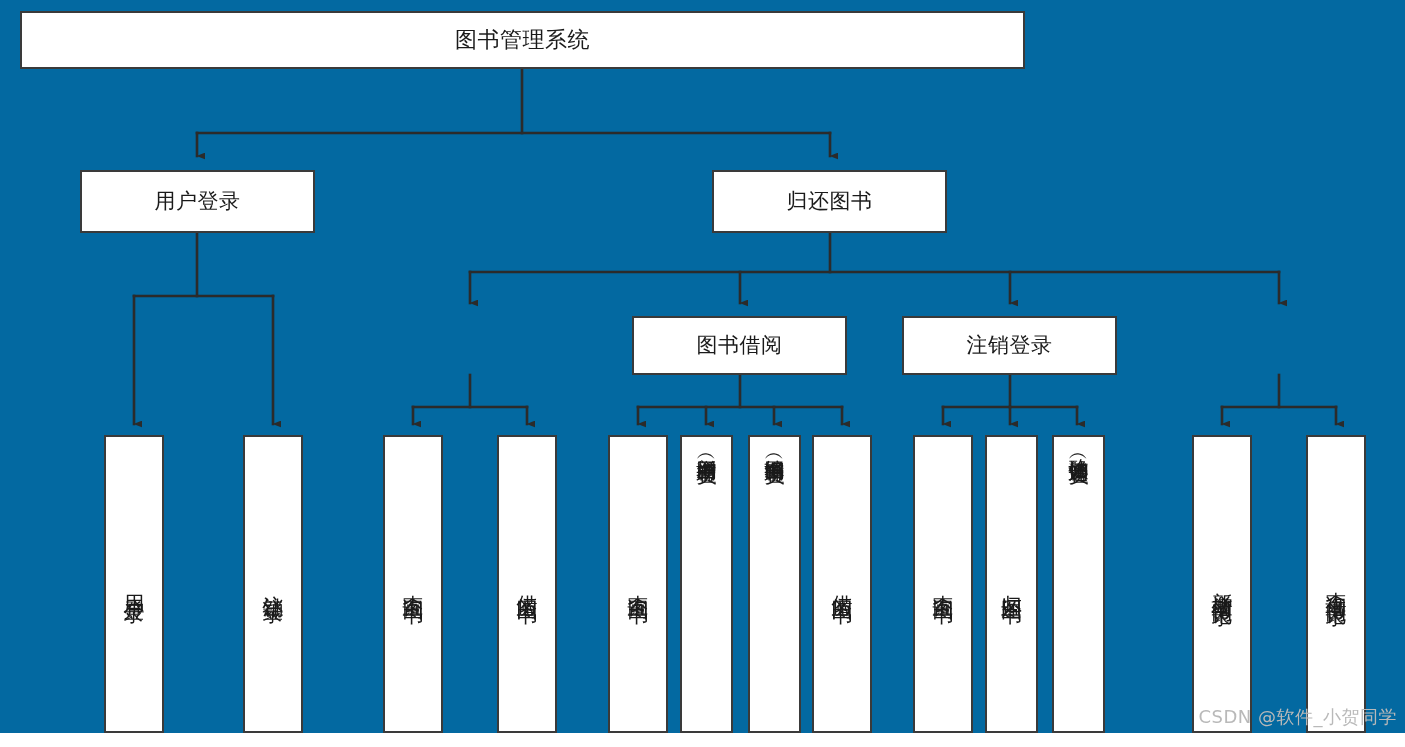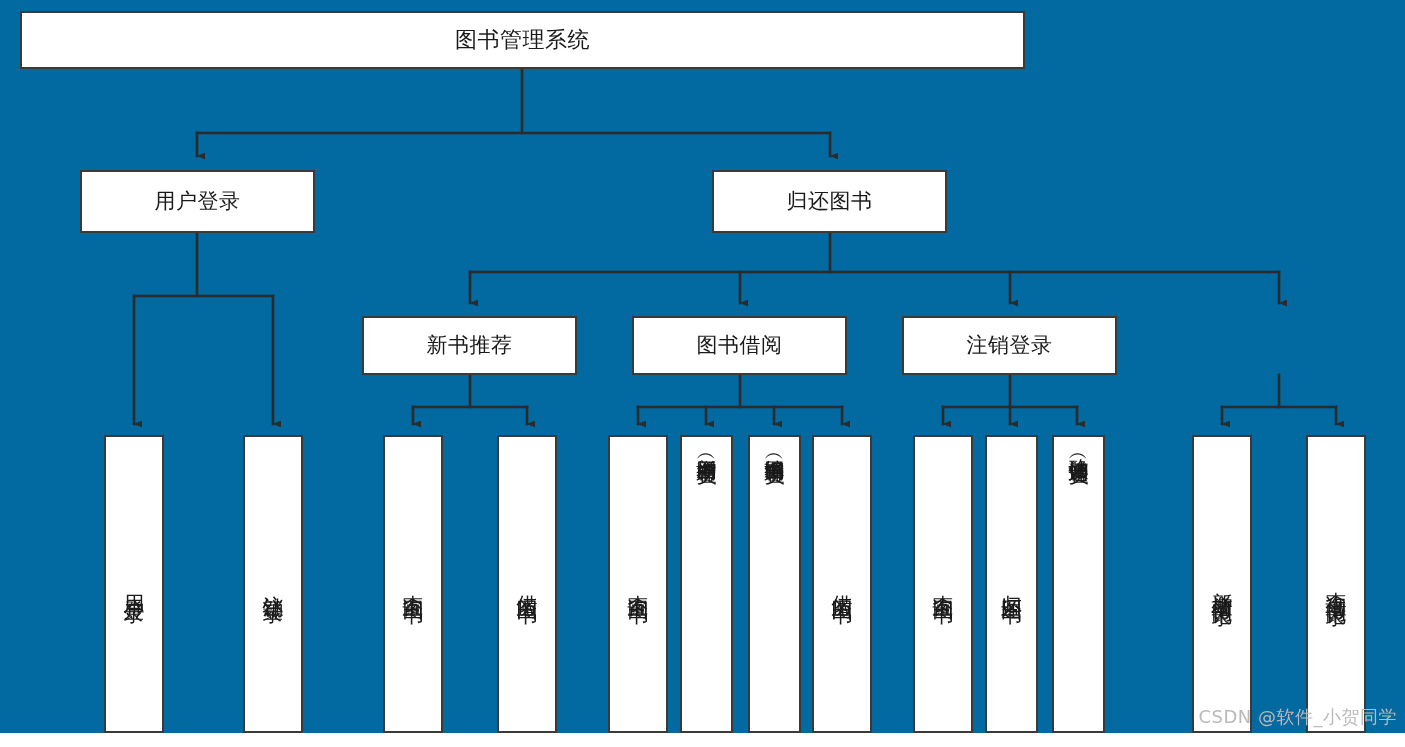--- a/index.html
+++ b/index.html
@@ -146,23 +146,20 @@
     <span class="node-label">图书管理系统</span>
   </div>
 
   <div class="node horiz" style="left:80px; top:170px; width:235px; height:63px;">
     <span class="node-label">用户登录</span>
   </div>
   <div class="node horiz" style="left:712px; top:170px; width:235px; height:63px;">
     <span class="node-label">归还图书</span>
   </div>
 
-  <div class="node horiz" style="left:362px; top:316px; width:215px; height:59px;">
-    <span class="node-label">新书推荐</span>
-  </div>
   <div class="node horiz" style="left:632px; top:316px; width:215px; height:59px;">
     <span class="node-label">图书借阅</span>
   </div>
   <div class="node horiz" style="left:902px; top:316px; width:215px; height:59px;">
     <span class="node-label">注销登录</span>
   </div>
 
   <div class="node vert center-text" style="left:104px; top:435px; width:60px; height:298px;">
     <span class="node-label">用户登录</span>
   </div>

